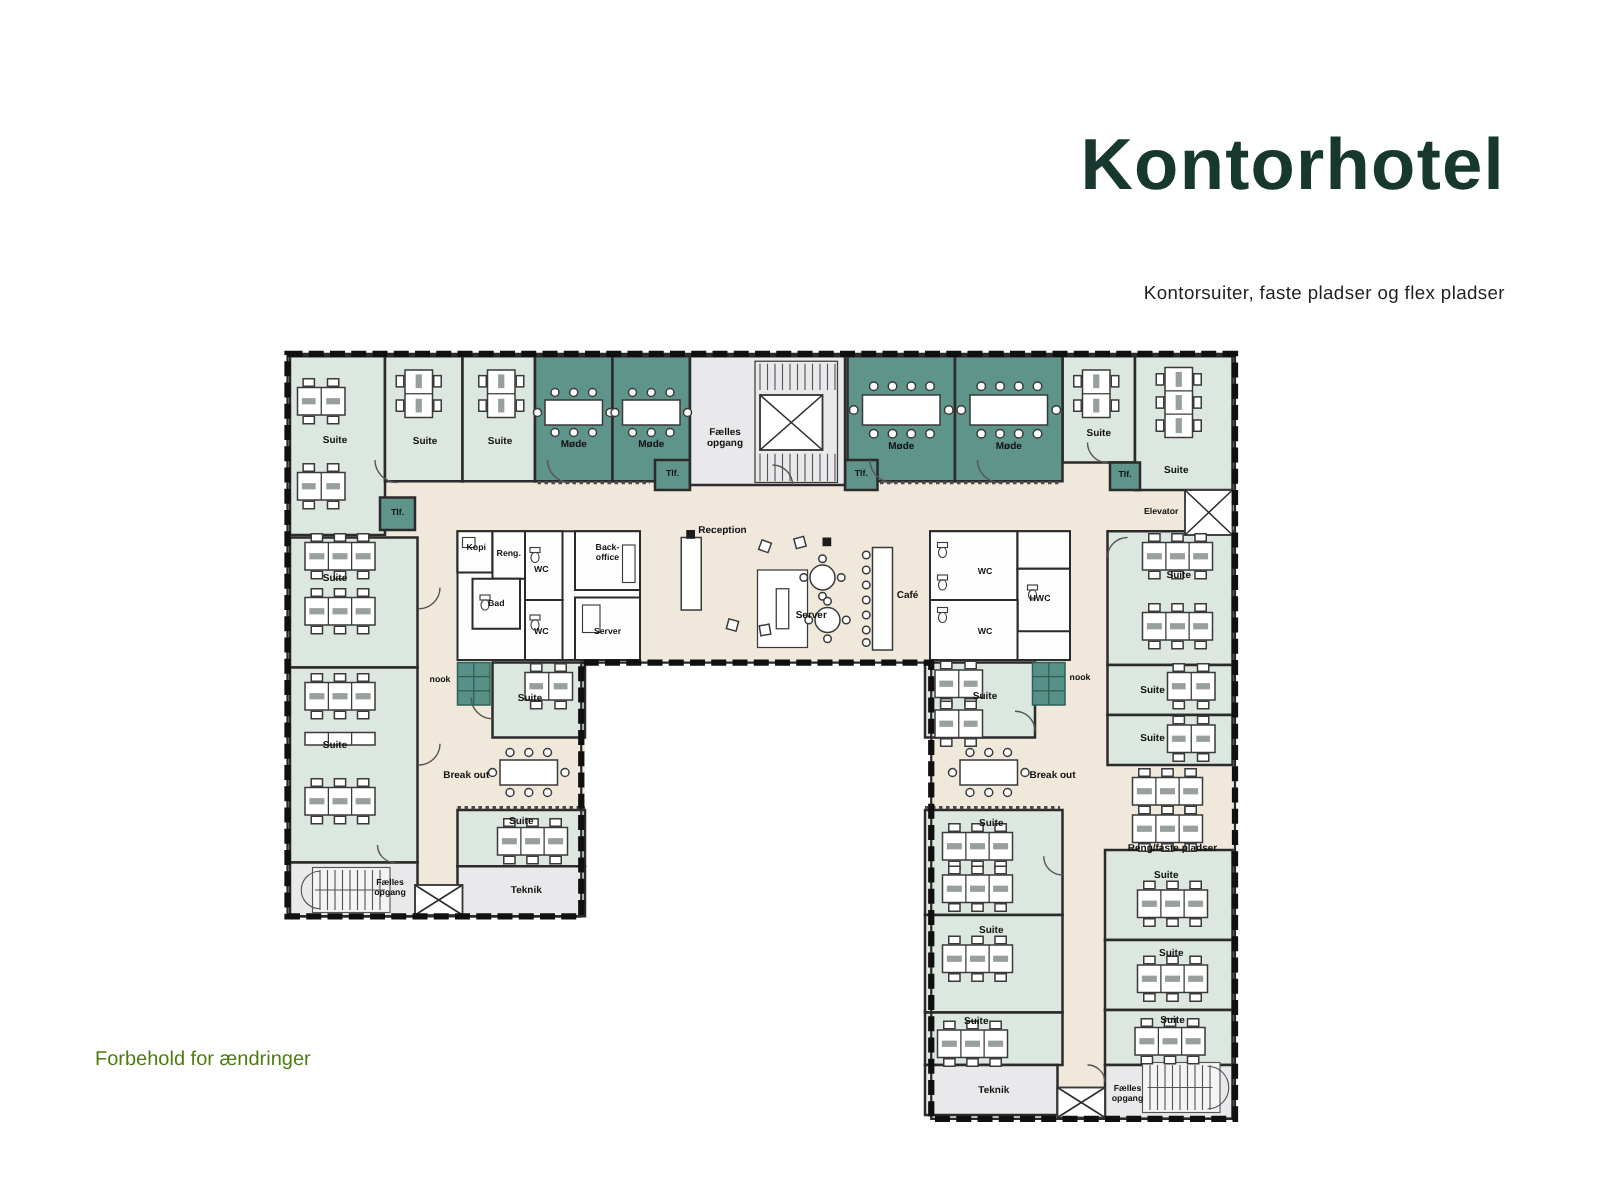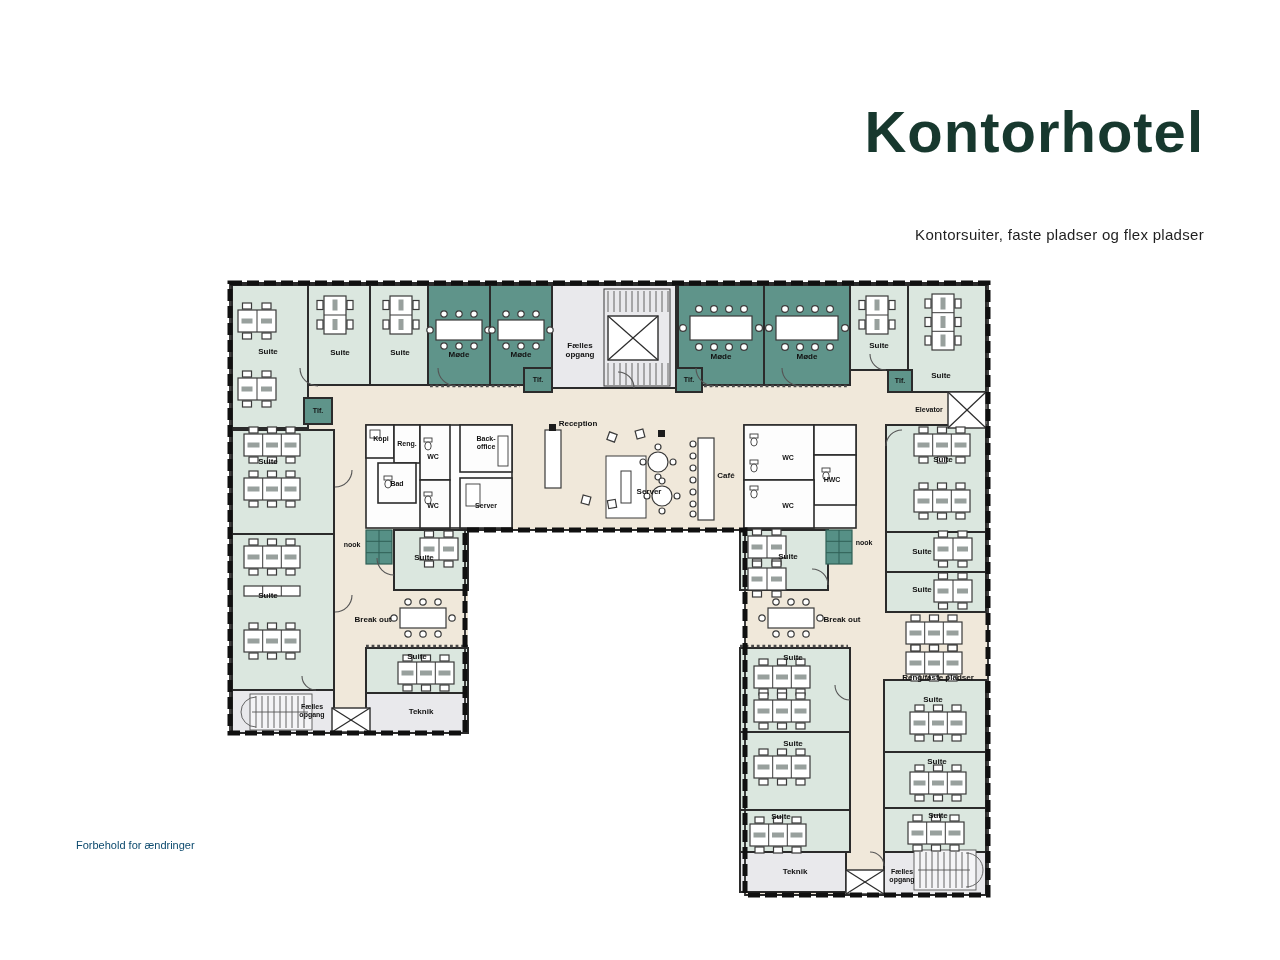--- a/index.html
+++ b/index.html
@@ -2,21 +2,21 @@
 <html><head>
 <meta charset="utf-8">
 <style>
   html,body{margin:0;padding:0;}
   body{width:1280px;height:960px;position:relative;background:#ffffff;overflow:hidden;
        font-family:"Liberation Sans", sans-serif;}
   .page-title{position:absolute;right:76px;top:98px;font-size:58px;font-weight:bold;
        color:#17382e;letter-spacing:1px;}
   .page-subtitle{position:absolute;right:76px;top:226px;font-size:15px;font-weight:500;
        color:#1f1f1f;letter-spacing:.3px;margin-left:48px;}
-  .disclaimer{position:absolute;left:76px;top:839px;font-size:11px;color:#0c4a6e;}
+  .disclaimer{position:absolute;left:76px;top:839px;font-size:16px;color:#4d7c0f;}
   .watermark{position:absolute;left:905px;top:855px;font-size:42px;font-weight:bold;
        color:#c7c7c7;opacity:.55;letter-spacing:1px;pointer-events:none;}
   #plan{position:absolute;left:0;top:0;width:1155px;height:960px;}
   svg{position:absolute;left:0;top:0;}
   svg .base{fill:#f0e8da;}
   svg .rg{fill:#dbe7df;stroke:#2b2b2b;stroke-width:2;}
   svg .rt{fill:#5f948a;stroke:#2b2b2b;stroke-width:2;}
   svg .ry{fill:#e9e9ec;stroke:#2b2b2b;stroke-width:2;}
   svg .rw{fill:#fdfdfd;stroke:#2b2b2b;stroke-width:1.6;}
   svg .fw{fill:#ffffff;stroke:#3a3a3a;stroke-width:1.2;}

